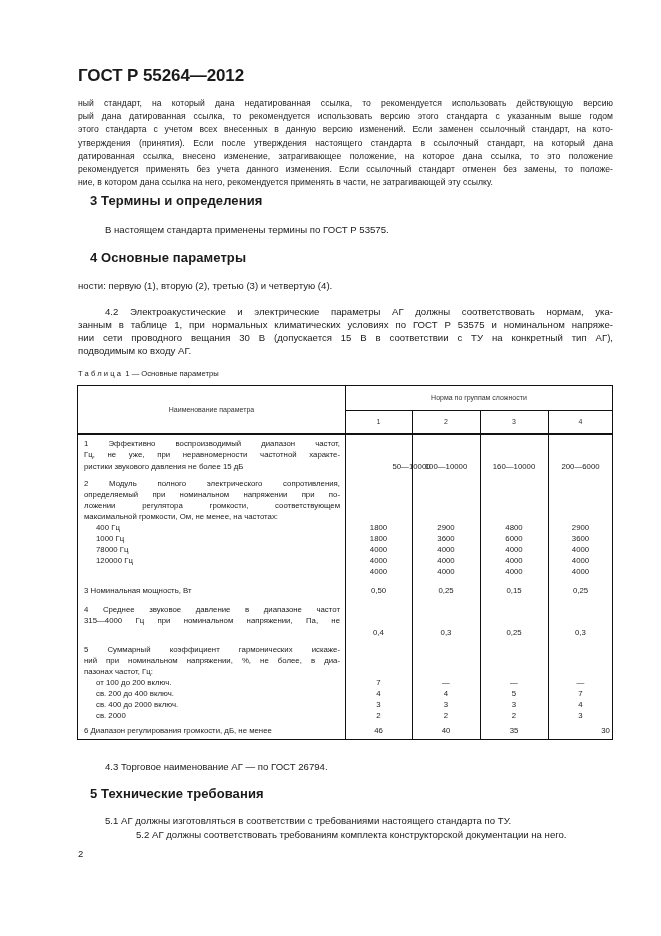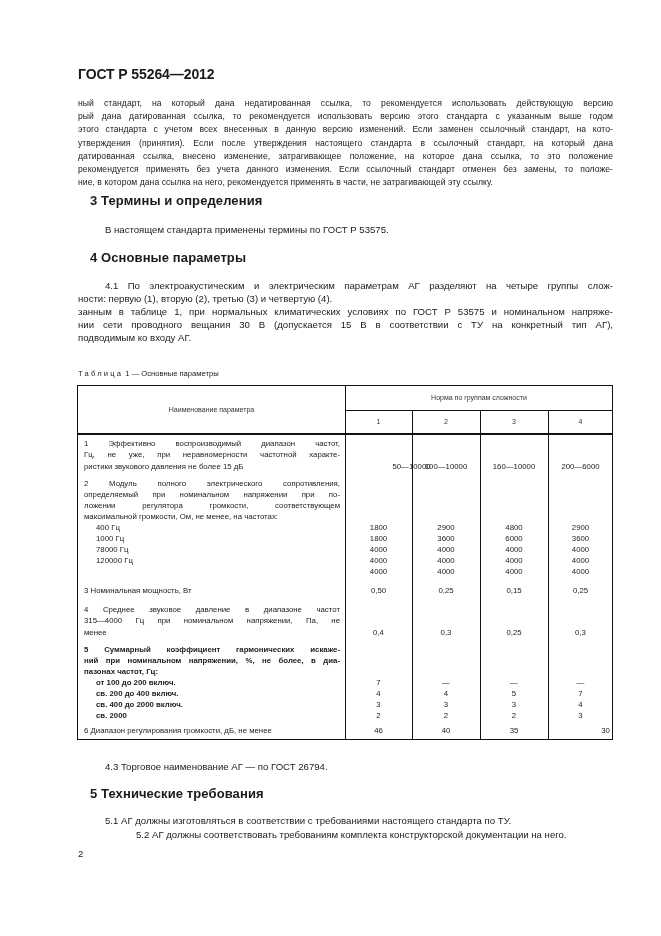--- a/index.html
+++ b/index.html
@@ -3,21 +3,21 @@
   <meta charset="utf-8">
   <style>
     html, body { margin: 0; padding: 0; background: #ffffff; }
     body {
       width: 661px; height: 936px; position: relative; overflow: hidden;
       font-family: "Liberation Sans", "DejaVu Sans", sans-serif;
       color: #1a1a1a;
     }
     .abs { position: absolute; }
     .doc-header {
-      left: 78px; top: 66px; font-size: 14px; font-weight: bold; letter-spacing: -0.1px;
+      left: 78px; top: 66px; font-size: 17px; font-weight: bold; letter-spacing: -0.1px;
     }
     .para {
       left: 78px; width: 535px; font-size: 8.6px; line-height: 13.2px;
       text-align: justify; letter-spacing: 0.05px;
     }
     .para .line { display: block; white-space: nowrap; text-align-last: justify; }
     .para .line.last { text-align-last: left; }
     .h2 {
       left: 90px; font-size: 13px; font-weight: bold; letter-spacing: 0.1px;
     }
@@ -59,24 +59,24 @@
   <span class="line">датированная ссылка, внесено изменение, затрагивающее положение, на которое дана ссылка, то это положение</span>
   <span class="line">рекомендуется применять без учета данного изменения. Если ссылочный стандарт отменен без замены, то положе-</span>
   <span class="line last">ние, в котором дана ссылка на него, рекомендуется применять в части, не затрагивающей эту ссылку.</span>
 </div>
 
 <div class="abs h2" style="top:193px;">3  Термины и определения</div>
 <div class="abs p2" style="left:105px; top:223px;">В настоящем стандарта применены термины по ГОСТ Р 53575.</div>
 
 <div class="abs h2" style="top:250px;">4  Основные параметры</div>
 <div class="abs p2" style="left:78px; top:279px; width:535px;">
-  <span class="line indent">4.1  По электроакустическим и электрическим параметрам АГ разделяют на четыре группы слож-</span>
   <span class="line last">ности: первую (1), вторую (2), третью (3) и четвертую (4).</span>
 </div>
 <div class="abs p2" style="left:78px; top:305px; width:535px;">
+  <span class="line indent">4.2  Электроакустические и электрические параметры АГ должны соответствовать нормам, ука-</span>
   <span class="line">занным в таблице 1, при нормальных климатических условиях по ГОСТ Р 53575 и номинальном напряже-</span>
   <span class="line">нии сети проводного вещания 30 В (допускается 15 В в соответствии с ТУ на конкретный тип АГ),</span>
   <span class="line last">подводимым ко входу АГ.</span>
 </div>
 
 <div class="abs table-caption">
   <span class="spaced">Таблица</span><span> 1 — Основные параметры</span>
 </div>
 
 <div class="tbl">
@@ -150,28 +150,27 @@
     <span class="line last">3  Номинальная мощность, Вт</span>
   </div>
   <div class="num" style="left:267px; width:67px; top:199px;">0,50</div>
   <div class="num" style="left:334px; width:68px; top:199px;">0,25</div>
   <div class="num" style="left:402px; width:68px; top:199px;">0,15</div>
   <div class="num" style="left:470px; width:65px; top:199px;">0,25</div>
 
   <div class="ptxt" style="top:218px;">
     <span class="line">4 Среднее звуковое давление в диапазоне частот</span>
     <span class="line">315—4000 Гц при номинальном напряжении, Па, не</span>
-    <span class="line last">менее</span>
   </div>
   <div class="num" style="left:267px; width:67px; top:241px;">0,4</div>
   <div class="num" style="left:334px; width:68px; top:241px;">0,3</div>
   <div class="num" style="left:402px; width:68px; top:241px;">0,25</div>
   <div class="num" style="left:470px; width:65px; top:241px;">0,3</div>
 
-  <div class="ptxt" style="top:258px; line-height:11px;font-weight:bold;">
+  <div class="ptxt" style="top:258px; line-height:11px;">
     <span class="line">5 Суммарный коэффициент гармонических искаже-</span>
     <span class="line">ний при номинальном напряжении, %, не более, в диа-</span>
     <span class="line last">пазонах частот, Гц:</span>
     <span class="sub">от 100 до 200 включ.</span>
     <span class="sub">св. 200 до 400 включ.</span>
     <span class="sub">св. 400 до 2000 включ.</span>
     <span class="sub">св. 2000</span>
   </div>
   <div class="num" style="left:267px; width:67px; top:291px; line-height:11px;">
     <div>7</div>

